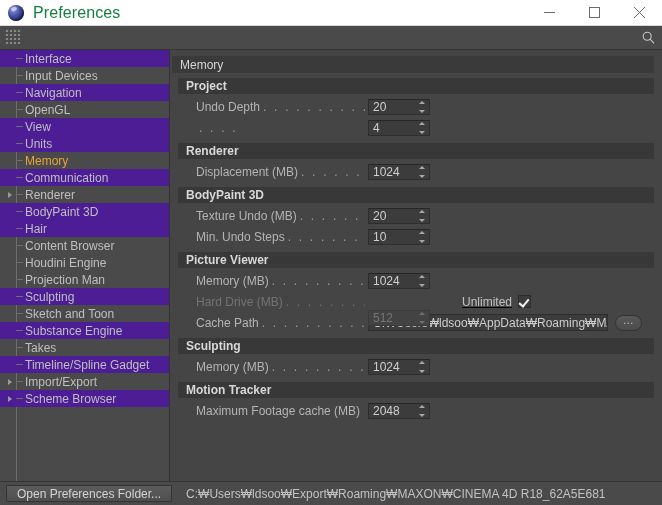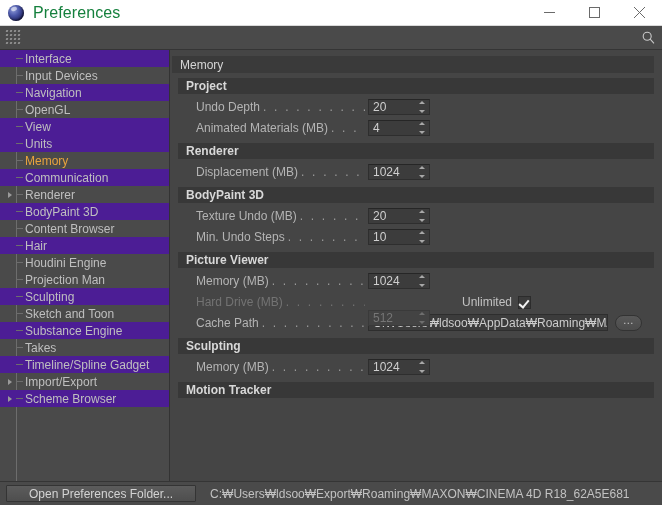--- a/index.html
+++ b/index.html
@@ -273,22 +273,23 @@
     width: 0; height: 0;
     border-left: 3px solid transparent;
     border-right: 3px solid transparent;
     border-top: 3px solid #a8a8a8;
   }
   .numfield.disabled .spinner .up { border-bottom-color: #6e6e6e; }
   .numfield.disabled .spinner .dn { border-top-color: #6e6e6e; }
 
   .chk-wrap {
     display: flex;
-    align-items: flex-end;
+    align-items: flex-start;
     margin-left: 32px;
+    text-decoration: underline;
   }
   .chk-label {
     font-size: 12px;
     color: #c2c2c2;
     margin-right: 6px;
   }
   .checkbox {
     width: 13px;
     height: 13px;
     background: #3b3b3b;
@@ -352,21 +353,21 @@
     height: 24px;
     background: #4a4a4a;
     border-top: 1px solid #353535;
     box-sizing: border-box;
     display: flex;
     align-items: center;
   }
   .prefs-btn {
     height: 17px;
     margin-left: 6px;
-    padding: 0 22px;
+    padding: 0 10px;
     background: linear-gradient(#5c5c5c, #4e4e4e);
     border: 1px solid #343434;
     border-radius: 1px;
     box-sizing: border-box;
     display: flex;
     align-items: center;
     color: #d3d3d3;
     font-size: 12px;
     white-space: nowrap;
     flex: 0 0 auto;
@@ -472,27 +473,27 @@
           </div>
           <div class="tree-item">
             <span class="tri"></span>
             <span class="dash"></span>
             <span class="label">Renderer</span>
           </div>
           <div class="tree-item alt">
             <span class="dash"></span>
             <span class="label">BodyPaint 3D</span>
           </div>
+          <div class="tree-item alt">
+            <span class="dash"></span>
+            <span class="label">Hair</span>
+          </div>
           <div class="tree-item">
             <span class="dash"></span>
             <span class="label">Content Browser</span>
-          </div>
-          <div class="tree-item alt">
-            <span class="dash"></span>
-            <span class="label">Hair</span>
           </div>
           <div class="tree-item">
             <span class="dash"></span>
             <span class="label">Houdini Engine</span>
           </div>
           <div class="tree-item">
             <span class="dash"></span>
             <span class="label">Projection Man</span>
           </div>
           <div class="tree-item alt">
@@ -541,21 +542,20 @@
               <div class="numfield">
                 <span class="val">20</span>
                 <span class="spinner">
                   <span class="up"></span>
                   <span class="dn"></span>
                 </span>
               </div>
             </div>
             <div class="row">
               <div class="lbl">
-                <span>Animated Materials (MB)</span>
                 <span class="leader">. . . .</span>
               </div>
               <div class="numfield">
                 <span class="val">4</span>
                 <span class="spinner">
                   <span class="up"></span>
                   <span class="dn"></span>
                 </span>
               </div>
             </div>
@@ -661,20 +661,33 @@
                 <span class="val">1024</span>
                 <span class="spinner">
                   <span class="up"></span>
                   <span class="dn"></span>
                 </span>
               </div>
             </div>
           </div>
           <div class="group">
             <div class="group-header">Motion Tracker</div>
+            <div class="row">
+              <div class="lbl">
+                <span>Maximum Footage cache (MB)</span>
+                <span class="leader"></span>
+              </div>
+              <div class="numfield">
+                <span class="val">2048</span>
+                <span class="spinner">
+                  <span class="up"></span>
+                  <span class="dn"></span>
+                </span>
+              </div>
+            </div>
           </div>
         </div>
     </div>
 
   </div>
 
   <div class="statusbar">
     <div class="prefs-btn">Open Preferences Folder...</div>
     <div class="status-path">C:₩Users₩ldsoo₩Export₩Roaming₩MAXON₩CINEMA 4D R18_62A5E681</div>
   </div>

